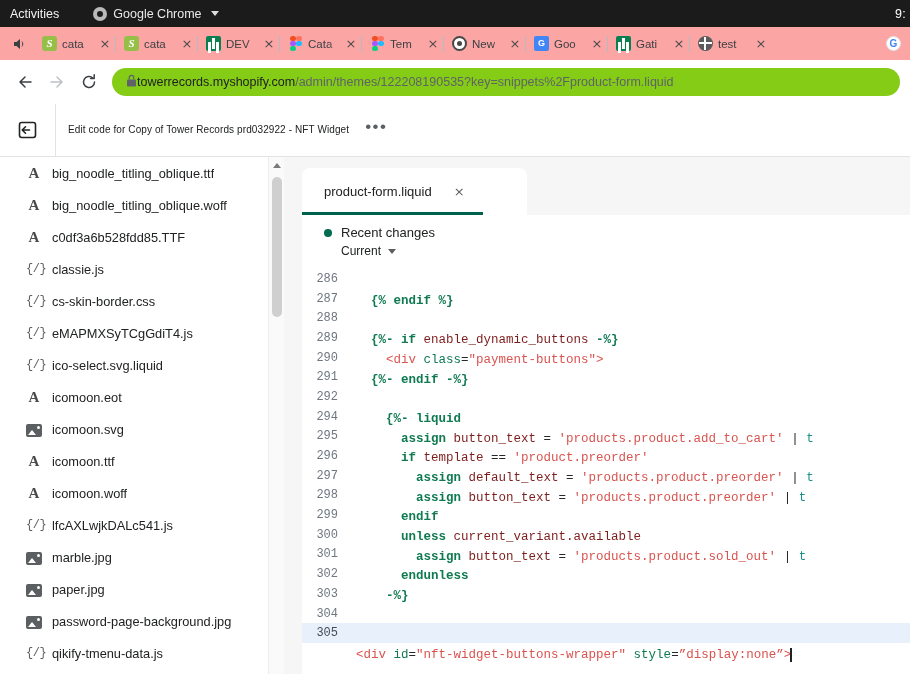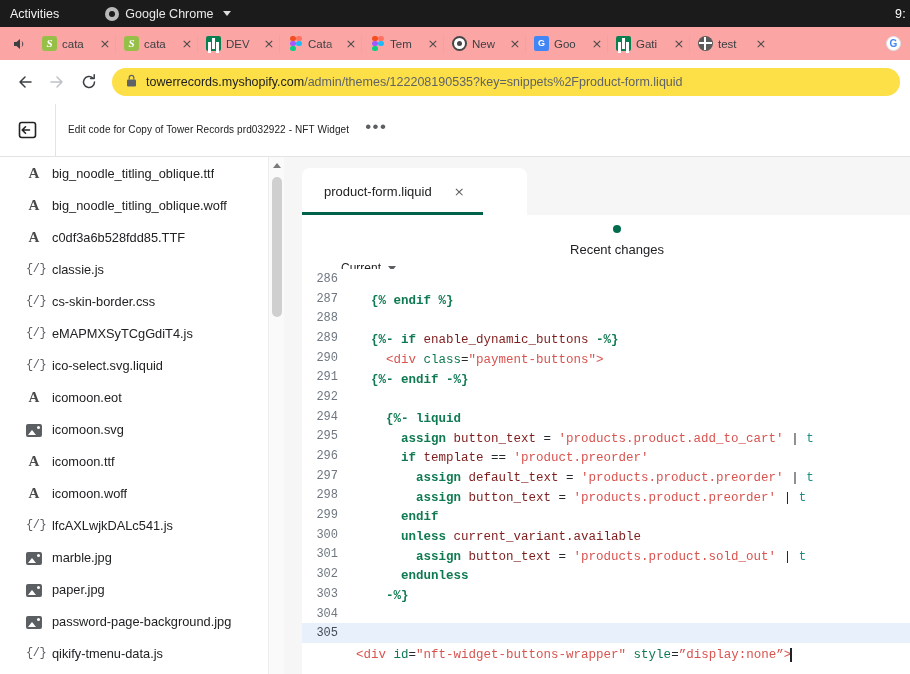--- a/index.html
+++ b/index.html
@@ -9,21 +9,21 @@
     font-family: "Liberation Sans", sans-serif;
     background: #ffffff;
   }
 
   
   #gnome-bar {
     height: 27px; background: #1b1b1b; color: #e8e8e8;
     display: flex; align-items: center; font-size: 12.5px;
     padding: 0 10px; position: relative;
   }
-  #gnome-bar .activities { font-weight: 400; color: #f2f2f2; margin-right: 46px; }
+  #gnome-bar .activities { font-weight: 400; color: #f2f2f2; margin-right: 34px; }
   #gnome-bar .appmenu { display: flex; align-items: center; gap: 6px; }
   #gnome-bar .chrome-glyph {
     width: 14px; height: 14px; border-radius: 50%;
     background: #b9b9b9; position: relative; display: inline-block;
   }
   #gnome-bar .chrome-glyph::after {
     content: ""; position: absolute; left: 4px; top: 4px;
     width: 6px; height: 6px; border-radius: 50%; background: #1b1b1b;
   }
   #gnome-bar .caret-d {
@@ -126,23 +126,23 @@
   #toolbar {
     height: 44px; background: #ffffff; display: flex; align-items: center;
     padding: 0 10px; gap: 2px; border-bottom: 1px solid #ffffff;
   }
   .navbtn {
     width: 30px; height: 30px; display: flex; align-items: center;
     justify-content: center; border-radius: 50%;
   }
   .navbtn svg { display: block; }
   #omnibox {
-    flex: 1 1 auto; height: 28px; background: #fde047; border-radius: 14px;
+    flex: 1 1 auto; height: 28px; background: #84cc16; border-radius: 14px;
     display: flex; align-items: center; padding: 0 14px; margin-left: 6px;
-    font-size: 12.5px; gap: 9px; overflow: hidden;
+    font-size: 12.5px; overflow: hidden;
   }
   #omnibox .urltext { white-space: nowrap; overflow: hidden; }
   #omnibox .u-host { color: #202124; }
   #omnibox .u-rest { color: #5f6368; }
 
   
   #admin-header {
     height: 52px; background: #fff; display: flex; align-items: center;
     border-bottom: 1px solid #ffffff;
   }
@@ -234,21 +234,21 @@
     height: 3px; background: #00624b;
   }
   #editor-tab .tabx {
     font-size: 13px; color: #5c5f62; font-family: "DejaVu Sans", sans-serif;
   }
   #changes-card {
     position: absolute; left: 18px; top: 58px; right: 0;
     background: #fff; height: 54px; padding: 10px 0 0 22px;
     border-radius: 0 0 0 0;
   }
-  #changes-card .rc-row { display: flex; align-items: center; gap: 9px; flex-direction: column; }
+  #changes-card .rc-row { display: flex; align-items: center; gap: 9px; }
   #changes-card .rc-dot {
     width: 8px; height: 8px; border-radius: 50%; background: #006c4d;
   }
   #changes-card .rc-label { font-size: 13px; color: #202223; }
   #changes-card .rc-select {
     display: flex; align-items: center; gap: 7px; margin: 4px 0 0 17px;
     font-size: 12px; color: #202223;
   }
   #changes-card .rc-caret {
     width: 0; height: 0; border-left: 4px solid transparent;

